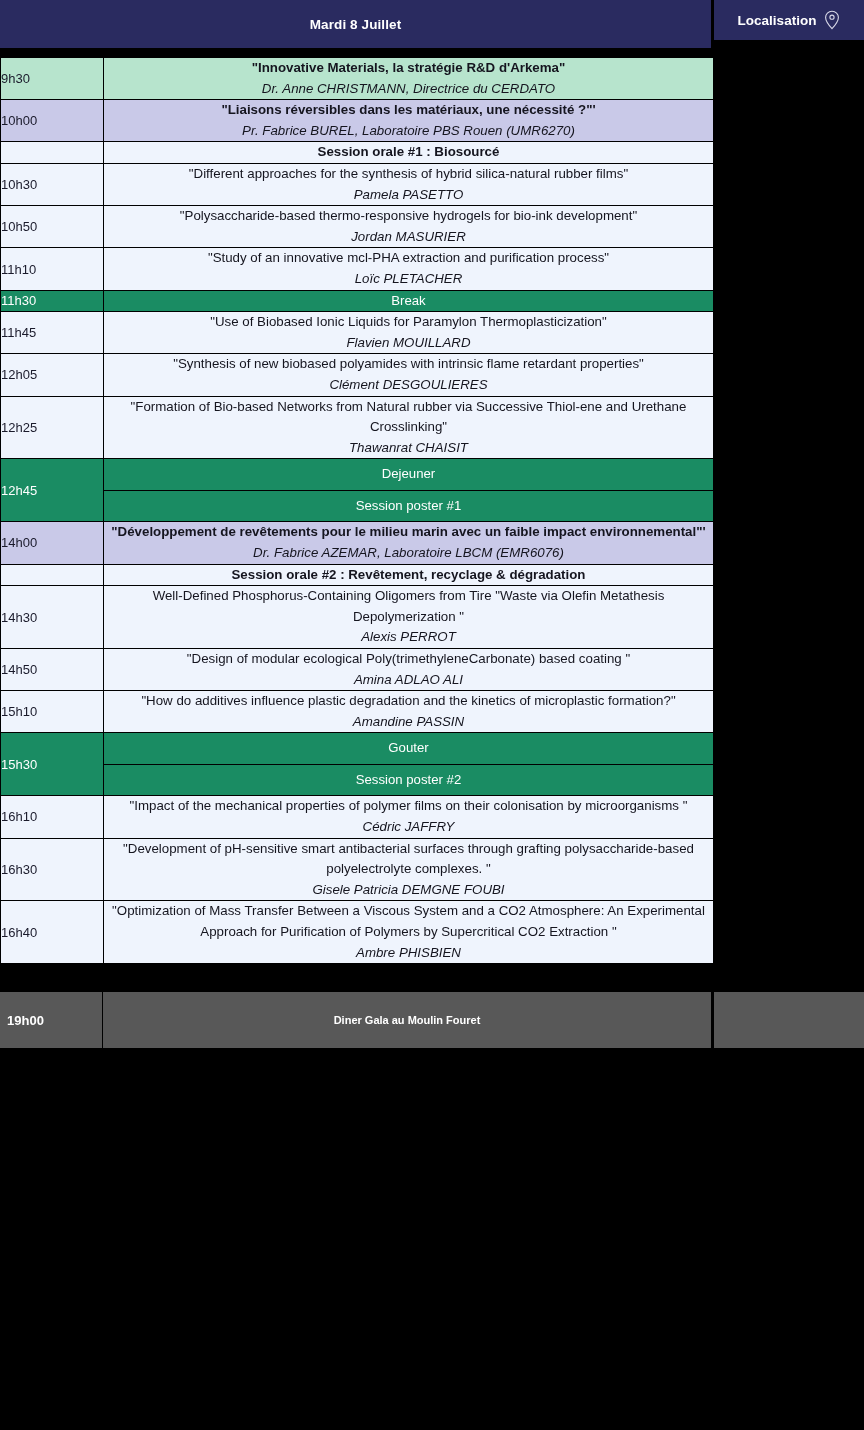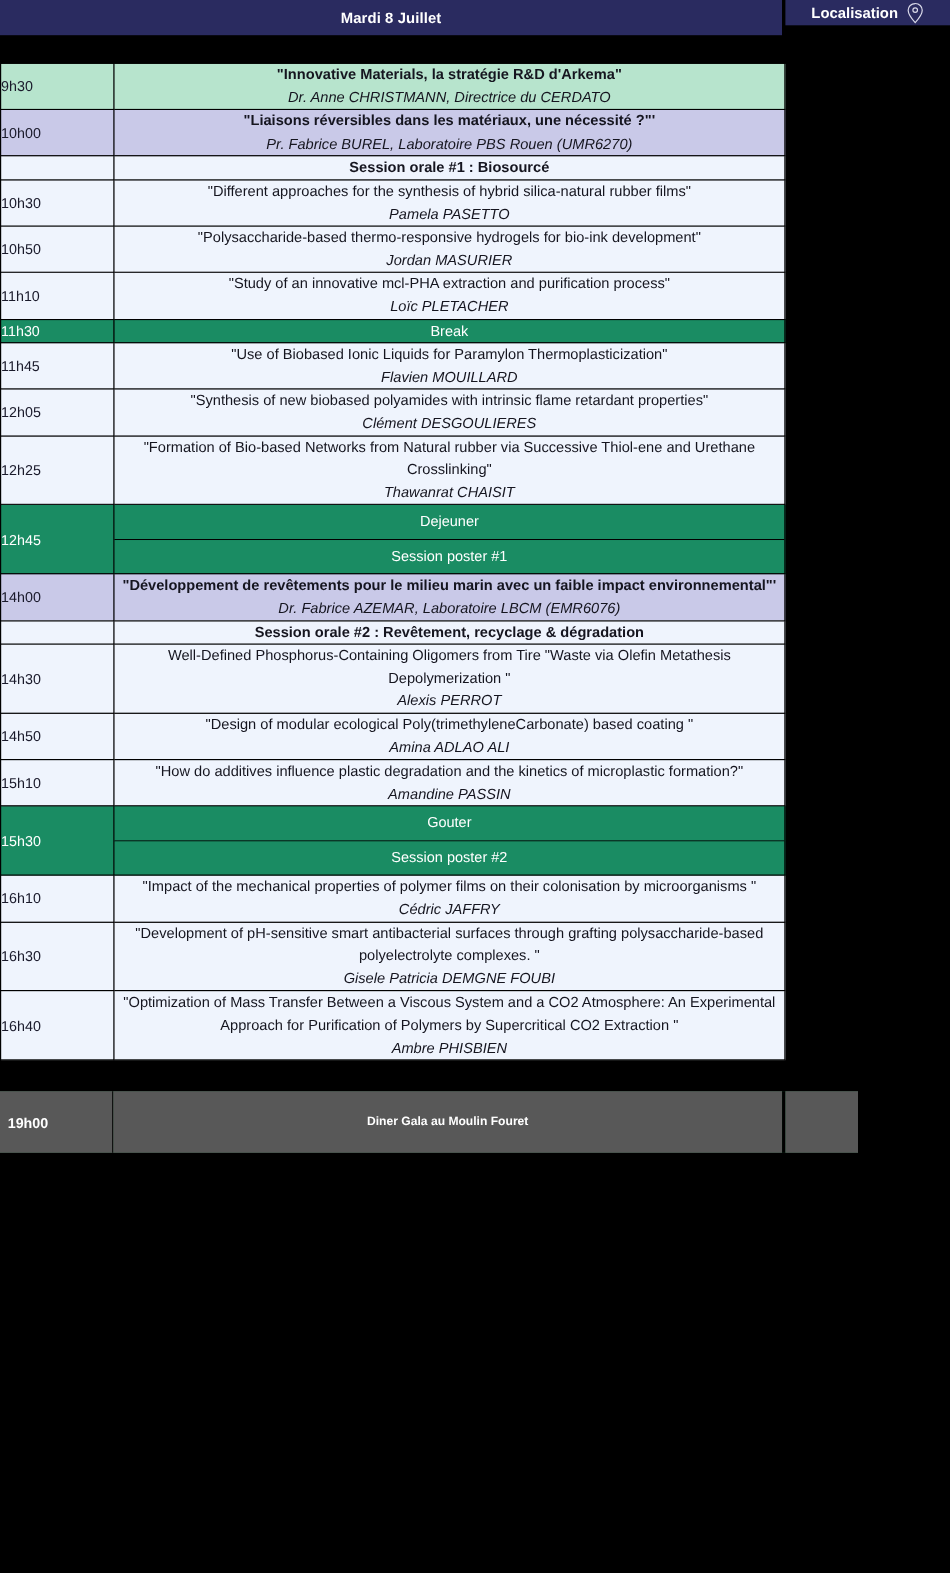--- a/index.html
+++ b/index.html
@@ -23,38 +23,38 @@
 
   
   .header-bar {
     display: flex;
     width: 864px;
     height: 32px;
     background: #000;
   }
   .header-day {
     width: 711px;
-    height: 32px;
+    height: 48px;
     background: #2a2b60;
     color: #ffffff;
     font-weight: bold;
     font-size: 13.5px;
     display: flex;
     align-items: center;
     justify-content: center;
     letter-spacing: .1px;
   }
   .header-gap {
     width: 3px;
     height: 32px;
     background: #000;
   }
   .header-loc {
     flex: 1;
-    height: 23px;
+    height: 40px;
     background: #2a2b60;
     color: #ffffff;
     font-weight: bold;
     font-size: 13.5px;
     display: flex;
     align-items: center;
     justify-content: center;
     gap: 8px;
   }
   .pin-icon {
@@ -129,22 +129,22 @@
     color: #ffffff;
     text-align: center;
     font-size: 13.2px;
     padding: 5px 0;
   }
   .green-sub.first { border-bottom: 1.6px solid #000; }
 
   
   .gala-strip {
     display: flex;
-    width: 780px;
-    background: #14532d;
+    width: 864px;
+    background: #7f1d1d;
   }
   .gala-strip .gt { width: 103px; }
   .gala-strip .gb { width: 608px; }
   .gala-strip .divider { width: 3px; background: #000; }
   .gala-strip .gloc {
     flex: 1;
     background: #585858;
   }
   .gala-cellbox {
     background: #585858;

